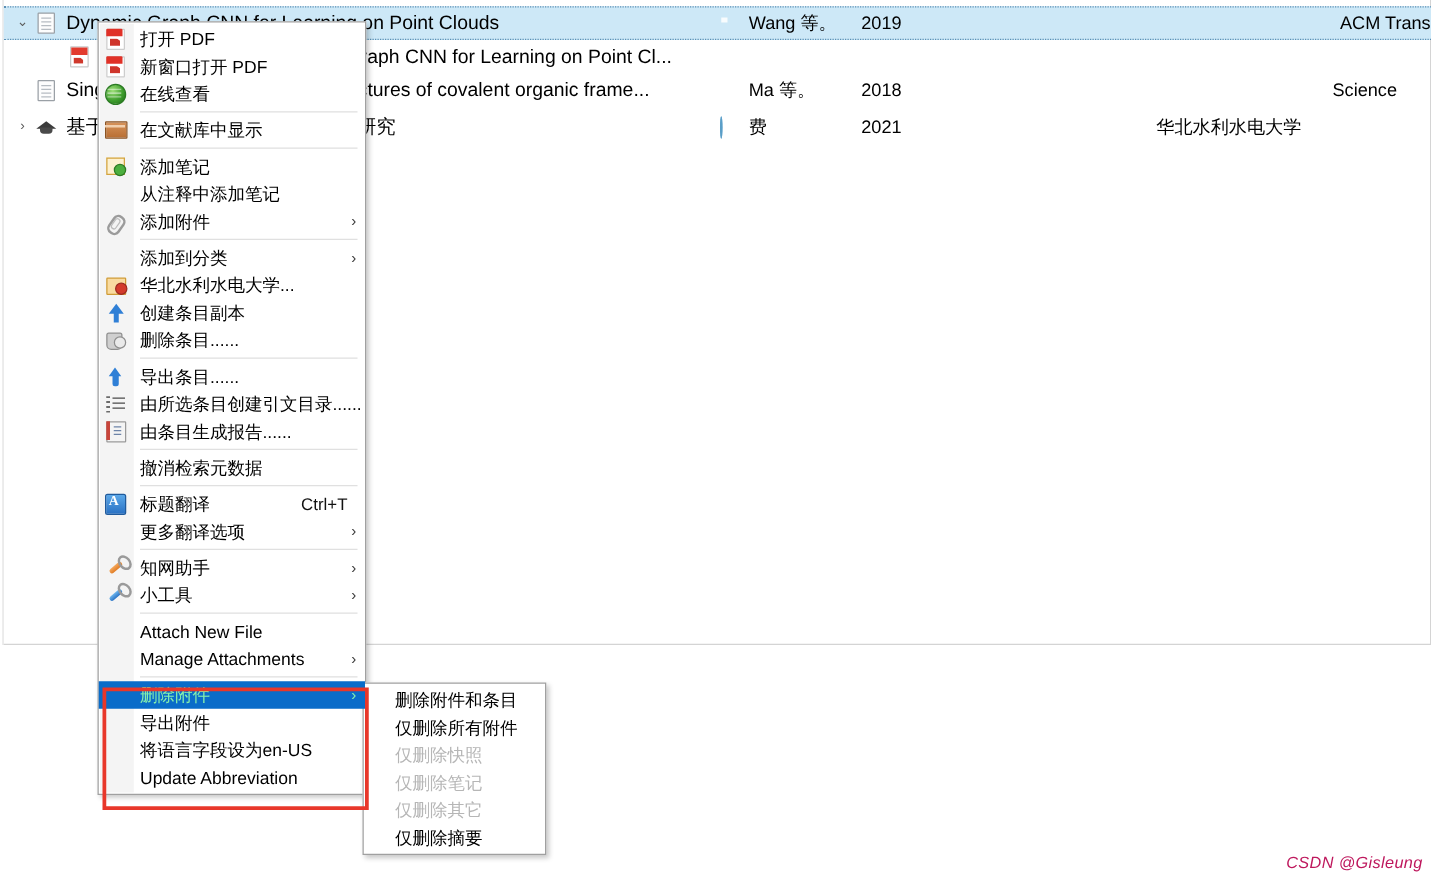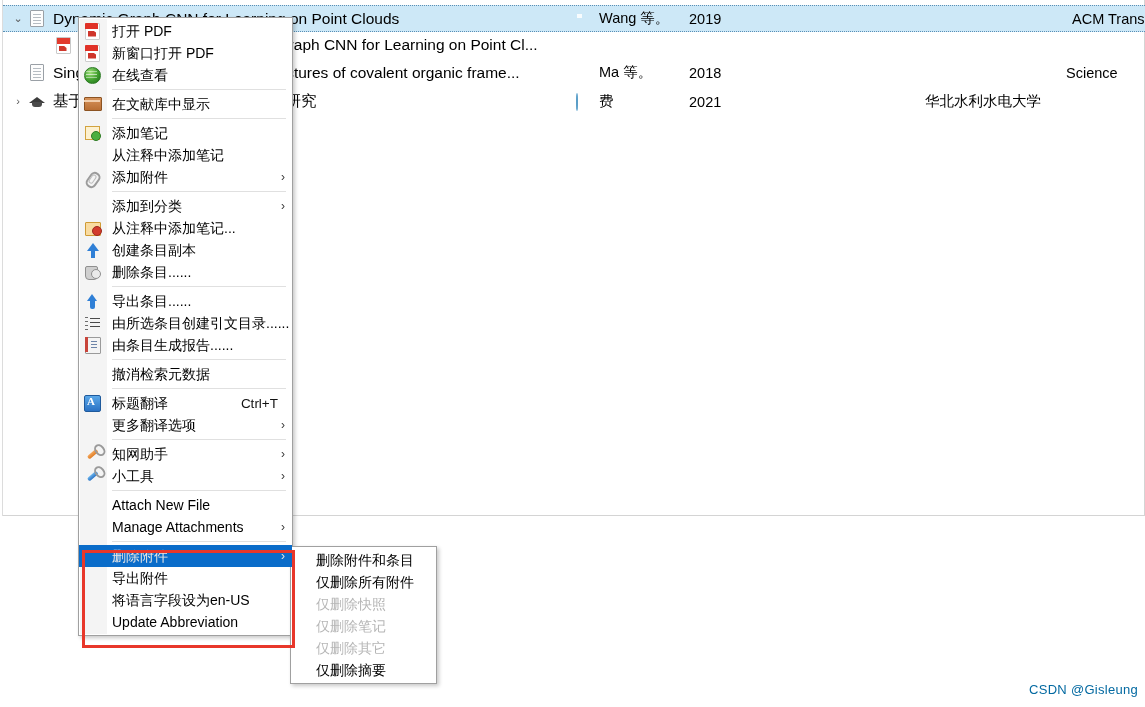--- a/index.html
+++ b/index.html
@@ -48,21 +48,21 @@
   
   .menu{position:absolute;background:#fff;border:1px solid #a0a0a0;box-shadow:2px 2px 4px rgba(0,0,0,.22);
         box-sizing:border-box;padding:2px 0;}
   .menu .gutter{position:absolute;left:1px;top:1px;bottom:1px;width:27px;background:#f4f4f4;}
   .mi{position:relative;height:22px;display:flex;align-items:center;cursor:default;z-index:2;justify-content:center;}
   .mi .ic{width:27px;flex:0 0 27px;display:flex;align-items:center;justify-content:center;}
   .mi .lbl{flex:1;font-size:14px;line-height:1;white-space:nowrap;padding-left:6px;}
   .mi .acc{font-size:13.5px;color:#111;padding-right:14px;}
   .mi .arw{position:absolute;right:7px;font-size:12px;color:#3b3b3b;line-height:1;}
   .mi.hl{background:#0a6cc9;}
-  .mi.hl .lbl,.mi.hl .arw{color:#e5e5e5;}
+  .mi.hl .lbl,.mi.hl .arw{color:#86efac;}
   .mi.dis .lbl{color:#b6b6b6;}
   .msep{height:1px;margin:3px 6px 3px 33px;background:#e0e0e0;position:relative;z-index:2;}
 
   
   .g{display:block;}
   .g-pdf{width:13px;height:15px;background:#fff;border:1px solid #cdcdcd;position:relative;border-radius:1px;}
   .g-pdf:before{content:"";position:absolute;left:-1px;top:-1px;width:13px;height:6px;background:#e03127;border-radius:1px 1px 0 0;}
   .g-pdf:after{content:"";position:absolute;left:2px;top:7px;width:8px;height:6px;background:#cf352b;
                clip-path:polygon(0 0,65% 0,100% 35%,100% 100%,0 100%);}
   .g-globe{width:15px;height:15px;border-radius:50%;
@@ -121,21 +121,21 @@
                      border:2px solid #9a9a9a;border-radius:50%;background:transparent;}
   .g-wrench.bl:before{content:"";position:absolute;left:2px;top:5px;width:12px;height:4px;
                       background:linear-gradient(#6db6ee,#2a72c4);border-radius:2px;}
   .g-wrench.bl:after{content:"";position:absolute;left:11px;top:2px;width:6px;height:9px;
                      border:2px solid #9a9a9a;border-radius:50%;background:transparent;}
 
   
   .redbox{position:absolute;border:3px solid #e8372a;box-sizing:border-box;z-index:40;pointer-events:none;}
 
   
-  .wm{position:absolute;font-size:13px;color:#0369a1;letter-spacing:.3px;}
+  .wm{position:absolute;font-size:13px;color:#be185d;letter-spacing:.3px;font-style:italic;}
 </style>
 </head>
 <body>
 
 <div id="app">
 
   <div class="vsep"></div>
 
   <div class="list-pane">
     <div id="rows">
@@ -234,21 +234,21 @@
         <div class="msep"></div>
         <div class="mi">
           <span class="ic"></span>
           <span class="lbl">添加到分类</span>
           <span class="arw">›</span>
         </div>
         <div class="mi">
           <span class="ic">
             <span class="g g-folderminus"></span>
           </span>
-          <span class="lbl">从注释中添加笔记...</span>
+          <span class="lbl">华北水利水电大学...</span>
         </div>
         <div class="mi">
           <span class="ic">
             <span class="g g-dup"></span>
           </span>
           <span class="lbl">创建条目副本</span>
         </div>
         <div class="mi">
           <span class="ic">
             <span class="g g-trash"></span>

